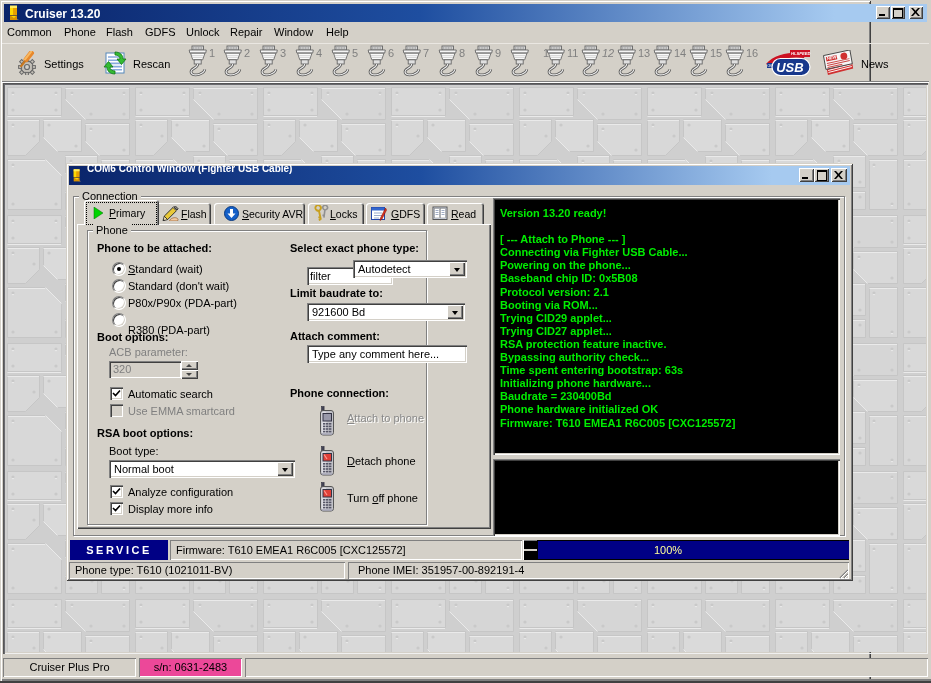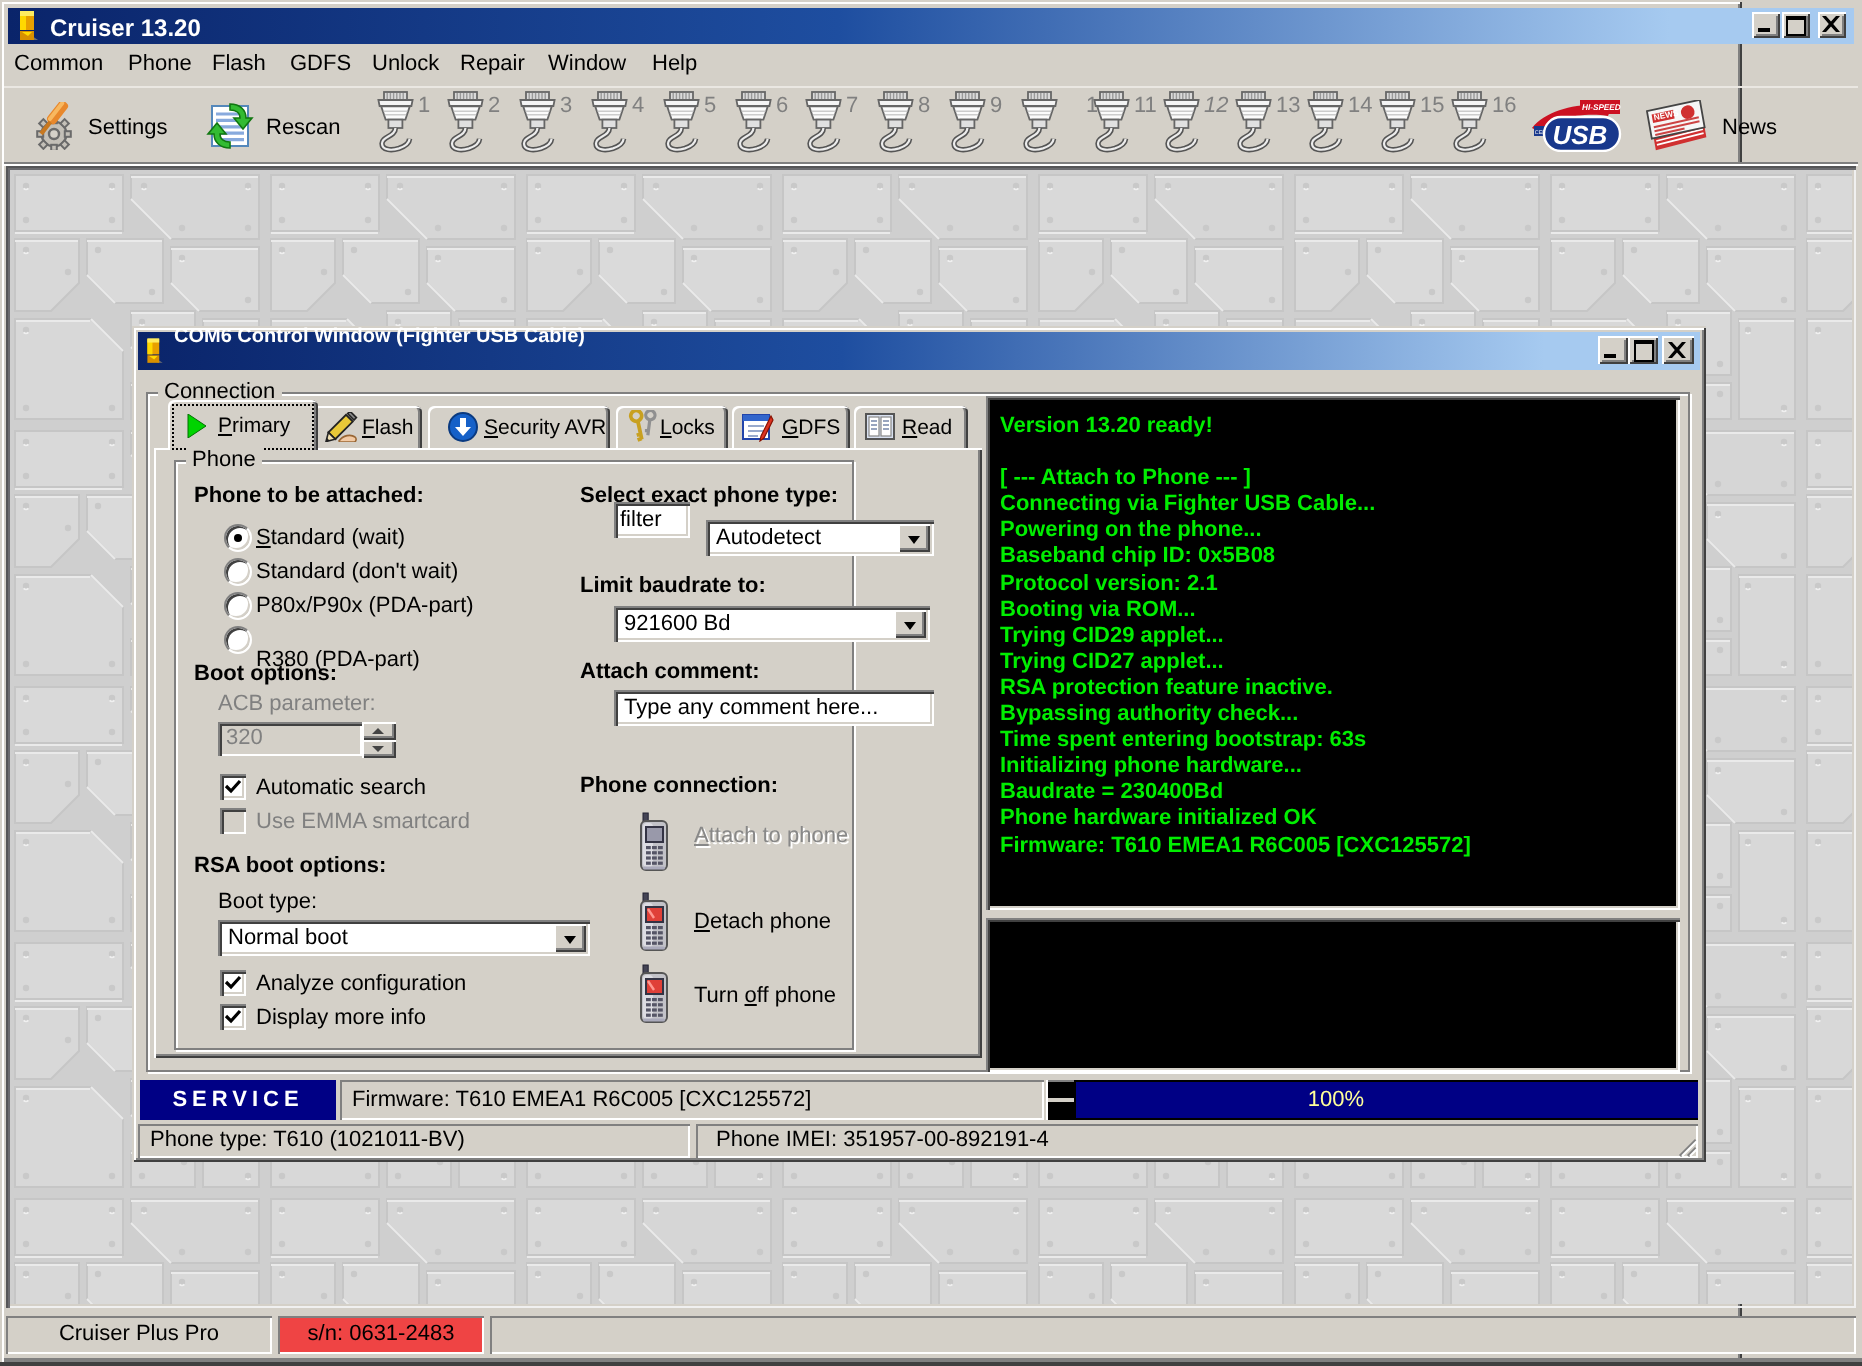--- a/index.html
+++ b/index.html
@@ -470,21 +470,21 @@
         </svg>
       </div>
 <div class="abs t11" style="left:62px;top:323px;">Analyze configuration</div>
 <div class="abs cb" style="left:44px;top:339px;">
         <svg class="abs" style="left:2px;top:2px;" width="9" height="9" viewBox="0 0 9 9">
           <path d="M1 4 L3.5 6.5 L8 1.5" stroke="#000" stroke-width="1.6" fill="none"></path>
         </svg>
       </div>
 <div class="abs t11" style="left:62px;top:340px;">Display more info</div>
 <div class="abs b11" style="left:224px;top:79px;">Select exact phone type:</div>
-<div class="abs combo" style="left:241px;top:88px;width:38px;height:18px;">
+<div class="abs combo" style="left:241px;top:104px;width:38px;height:18px;padding-left:48px;">
         <span class="abs t11" style="left:3px;top:3px;">filter</span>
       </div>
 <div class="abs combo" style="left:287px;top:97px;width:114px;height:18px;">
         <span class="abs t11" style="left:5px;top:3px;">Autodetect</span>
         <div class="cbtn">
           <div class="darr"></div>
         </div>
       </div>
 <div class="abs b11" style="left:224px;top:124px;">Limit baudrate to:</div>
 <div class="abs combo" style="left:241px;top:140px;width:158px;height:18px;">
@@ -609,19 +609,19 @@
           <path d="M11 3 L3 11 M11 7 L7 11 M11 11 L11 11"></path>
         </g>
         <g stroke="#fff" stroke-width="1">
           <path d="M12 3 L4 11 M12 7 L8 11"></path>
         </g>
       </svg>
 </div>
 <div class="abs sunken1" style="left:3px;top:658px;width:133px;height:19px;background:#d4d0c8;">
       <div class="abs t11" style="left:0;top:3px;width:133px;text-align:center;">Cruiser Plus Pro</div>
     </div>
-<div class="abs sunken1" style="left:139px;top:658px;width:103px;height:19px;background:#ef4444;">
+<div class="abs sunken1" style="left:139px;top:658px;width:103px;height:19px;background:#ec4899;">
       <div class="abs t11" style="left:0;top:3px;width:103px;text-align:center;">s/n: 0631-2483</div>
     </div>
 <div class="abs sunken1" style="left:245px;top:658px;width:683px;height:19px;background:#d4d0c8;"></div>
 <div class="abs" style="left:2px;top:679px;width:929px;height:2px;background:#808080;"></div>
 <div class="abs" style="left:0px;top:681px;width:931px;height:2px;background:#404040;"></div>
 
 </div>
 </body></html>

